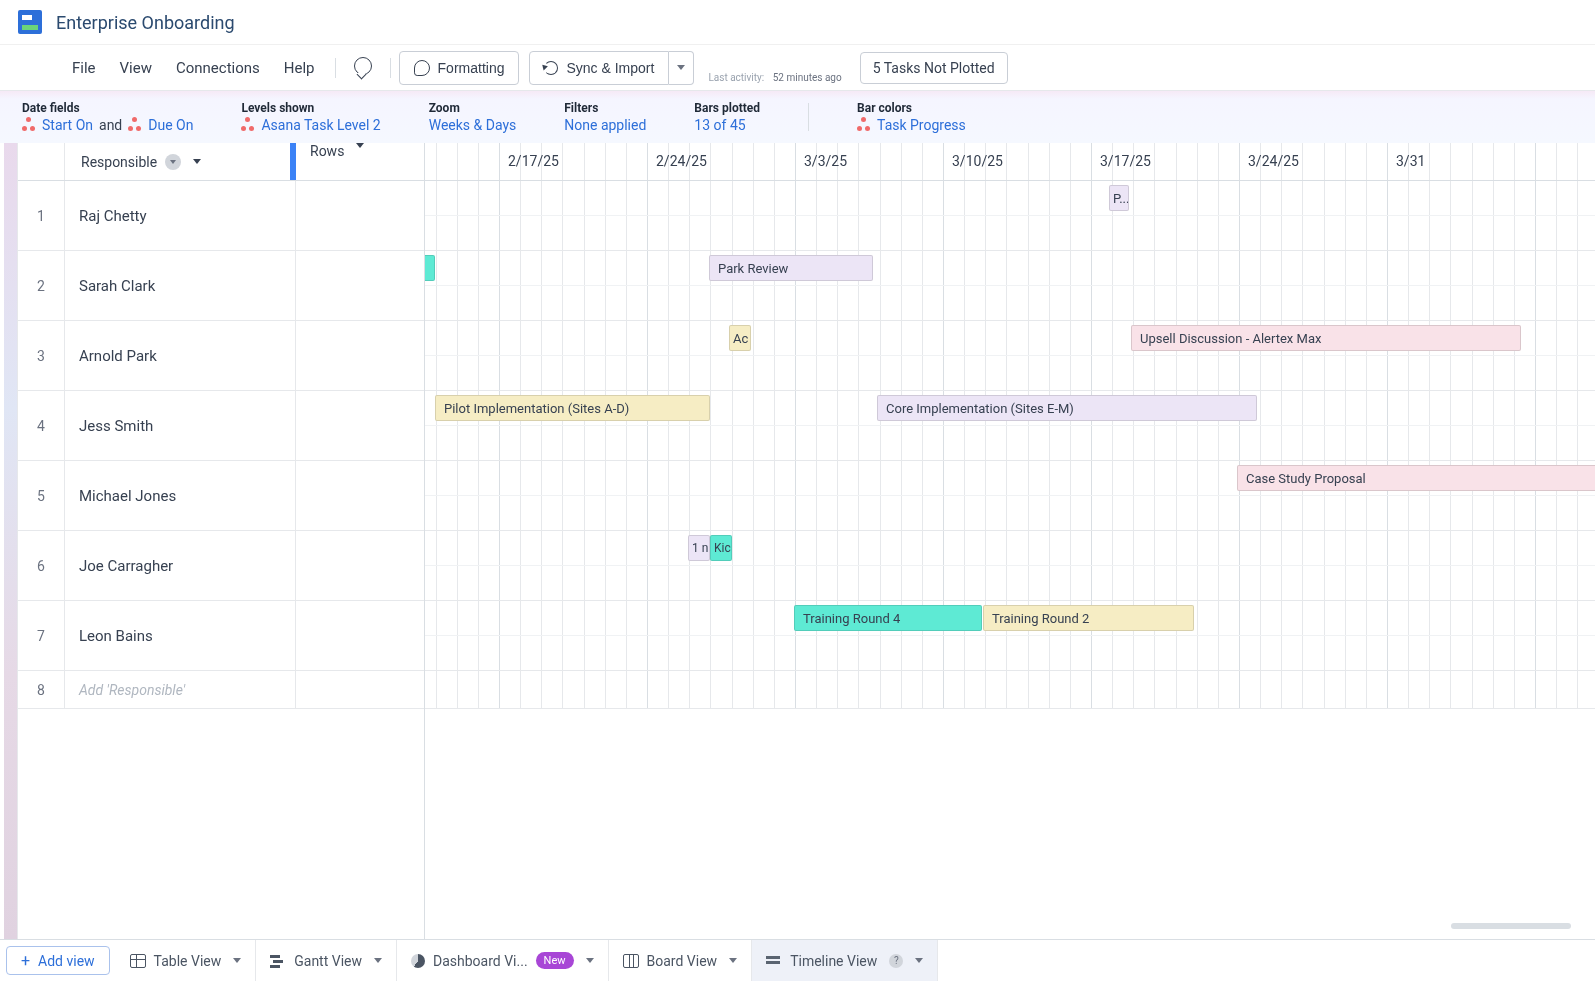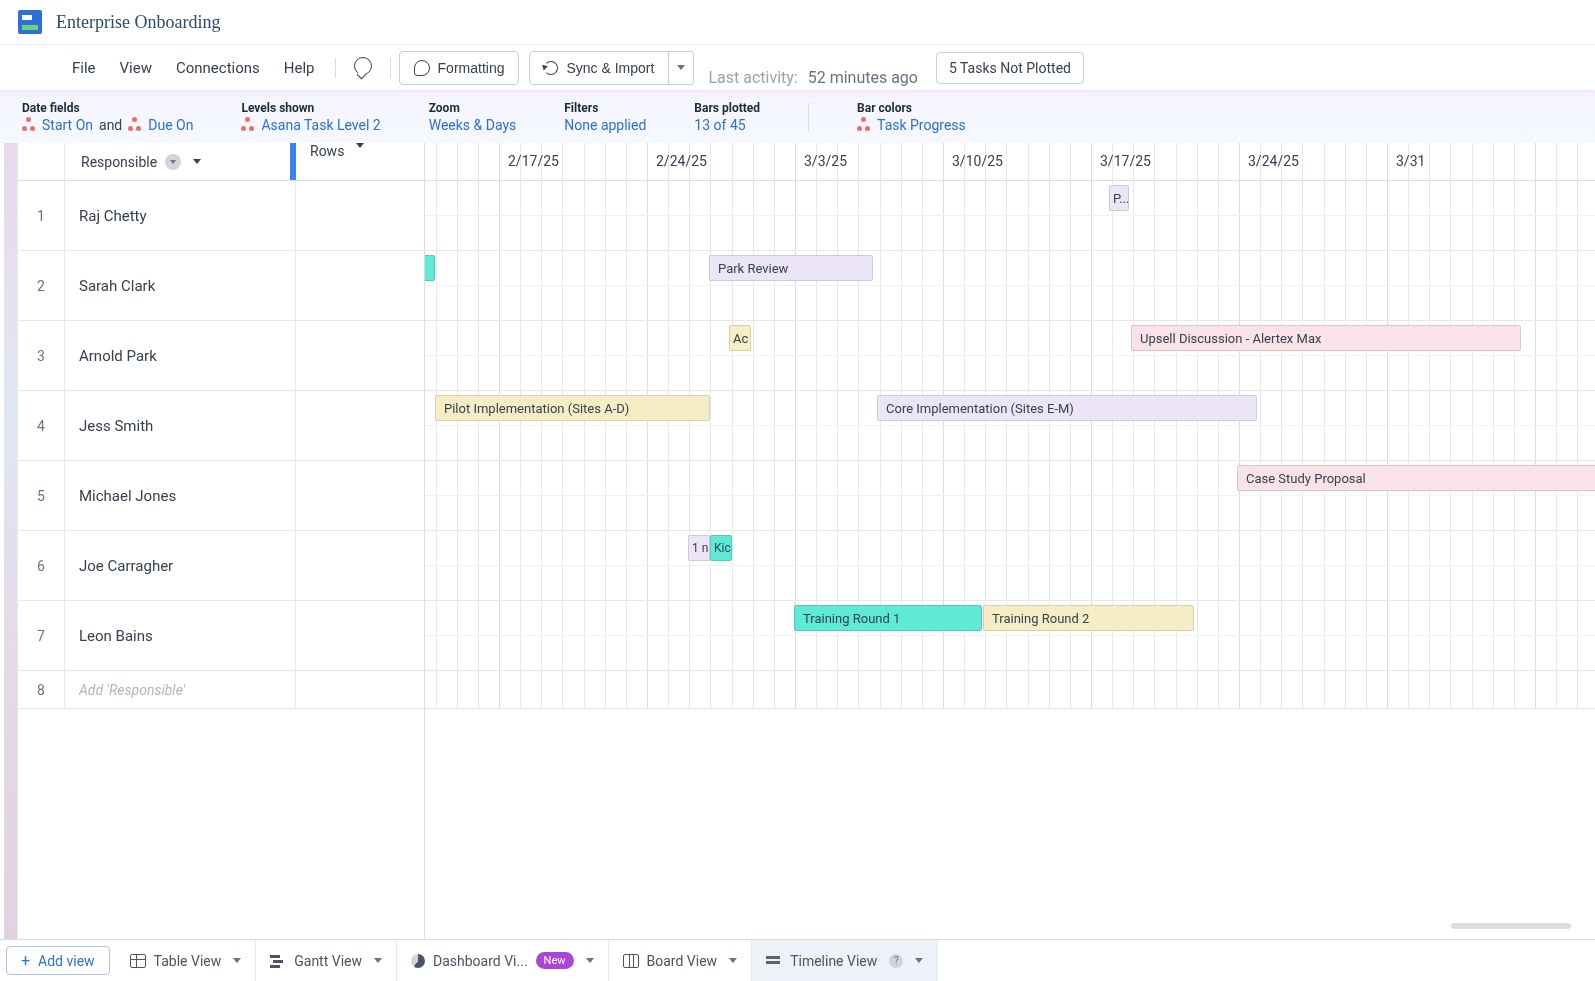--- a/index.html
+++ b/index.html
@@ -1,41 +1,41 @@
 <!DOCTYPE html>
 <html><head>
 <meta charset="utf-8">
 <style>
 * { box-sizing: border-box; margin: 0; padding: 0; }
 body { font-family: -apple-system, BlinkMacSystemFont, "Segoe UI", Roboto, Helvetica, Arial, sans-serif; font-size: 14px; color: #1f2937; background: #fff; overflow: hidden; }
 .app { width: 1595px; height: 981px; position: relative; display: flex; flex-direction: column; }
 
 
-.header { height: 45px; display: flex; align-items: center; padding: 0 18px; border-bottom: 1px solid #f0f0f0; font-family: Liberation Serif, serif; }
+.header { height: 45px; display: flex; align-items: center; padding: 0 18px; border-bottom: 1px solid #f0f0f0; }
 .logo-box { width: 24px; height: 24px; background: #2d6fd9; border-radius: 2px; position: relative; margin-right: 14px; }
 .logo-box::before { content:""; position:absolute; left:4px; top:5px; width:10px; height:5px; background:#fff; }
 .logo-box::after { content:""; position:absolute; left:4px; bottom:4px; width:16px; height:5px; background:#6bd47a; }
 .project-title { font-size: 18px; color: #2b4a6f; font-weight: 400; }
 
 
 .menubar { height: 46px; display: flex; align-items: center; padding: 0 18px 0 60px; gap: 0; border-bottom: 1px solid #e6e8eb; }
 .menu-item { padding: 6px 12px; color: #374151; cursor: pointer; font-size: 15px; }
 .menu-sep { width:1px; height:20px; background:#d9dee3; margin: 0 8px; }
 .icon-chat { width:18px; height:18px; border:1.5px solid #374151; border-radius:50%; position:relative; display:inline-block; }
 .icon-chat::after { content:""; position:absolute; bottom:-4px; left:3px; width:6px; height:6px; border-left:1.5px solid #374151; border-bottom:1.5px solid #374151; transform:rotate(-45deg); background:#fff; }
 .chat-btn { padding: 4px 10px; cursor:pointer; }
 .btn { display:inline-flex; align-items:center; gap:8px; height:34px; padding: 0 14px; border:1px solid #c9ced6; border-radius:4px; background:#fff; cursor:pointer; font-size:14px; color:#374151; }
 .btn-group { display:inline-flex; }
 .btn-group .btn:first-child { border-top-right-radius:0; border-bottom-right-radius:0; }
 .btn-group .btn.caret { border-left:none; border-top-left-radius:0; border-bottom-left-radius:0; padding:0 8px; }
 .caret-down { width:0; height:0; border-left:4px solid transparent; border-right:4px solid transparent; border-top:5px solid #6b7280; }
 .icon-palette { width:16px; height:16px; border:1.5px solid #374151; border-radius:50% 50% 50% 20%; position:relative; }
 .icon-sync { width:14px; height:14px; border:1.5px solid #374151; border-radius:50%; border-left-color:transparent; position:relative; }
 .icon-sync::after { content:""; position:absolute; left:-4px; top:2px; width:0; height:0; border-left:3px solid transparent; border-right:3px solid transparent; border-bottom:5px solid #374151; transform:rotate(-45deg); }
-.last-activity { margin-left: 14px; color:#9aa3af; font-size:16px;margin-top:20px; }
+.last-activity { margin-left: 14px; color:#9aa3af; font-size:10px;margin-top:20px; }
 .last-activity strong { color:#6b7280; font-weight:400; margin-left:6px; }
 .pill-btn { height:32px; padding:0 12px; border:1px solid #c9ced6; border-radius:4px; display:inline-flex; align-items:center; font-size:14px; color:#374151; margin-left:18px; cursor:pointer; }
 
 
 .configbar { height:52px; background: linear-gradient(to bottom, #f6e9f6 0%, #f5f5ff 15%, #f5f8ff 100%); display:flex; align-items:center; padding: 0 22px; gap: 48px; position:relative; }
 .cfg-group { display:flex; flex-direction:column; gap:2px; }
 .cfg-label { font-size:12px; font-weight:700; color:#1f2937; }
 .cfg-value { font-size:14px; display:flex; align-items:flex-start; gap:6px; }
 .cfg-value a { color:#2d6fd9; text-decoration:none; cursor:pointer; }
 .cfg-value .and { color:#374151; }
@@ -371,21 +371,21 @@
         <div class="tl-row">
           <div class="tl-subrow top">
             <div class="bar purple tiny" style="left:263px; width:22px; font-size:12px;">1 n</div>
             <div class="bar teal tiny" style="left:285px; width:22px; font-size:12px;">Kic</div>
           </div>
           <div class="tl-subrow bot"></div>
         </div>
 
         <div class="tl-row">
           <div class="tl-subrow top">
-            <div class="bar teal" style="left:369px; width:188px;">Training Round 1</div>
+            <div class="bar teal" style="left:369px; width:188px;">Training Round 4</div>
             <div class="bar yellow" style="left:558px; width:211px;">Training Round 2</div>
           </div>
           <div class="tl-subrow bot"></div>
         </div>
 
         <div class="tl-row empty"></div>
       </div>
 
       <div class="hscroll"></div>
     </div>

